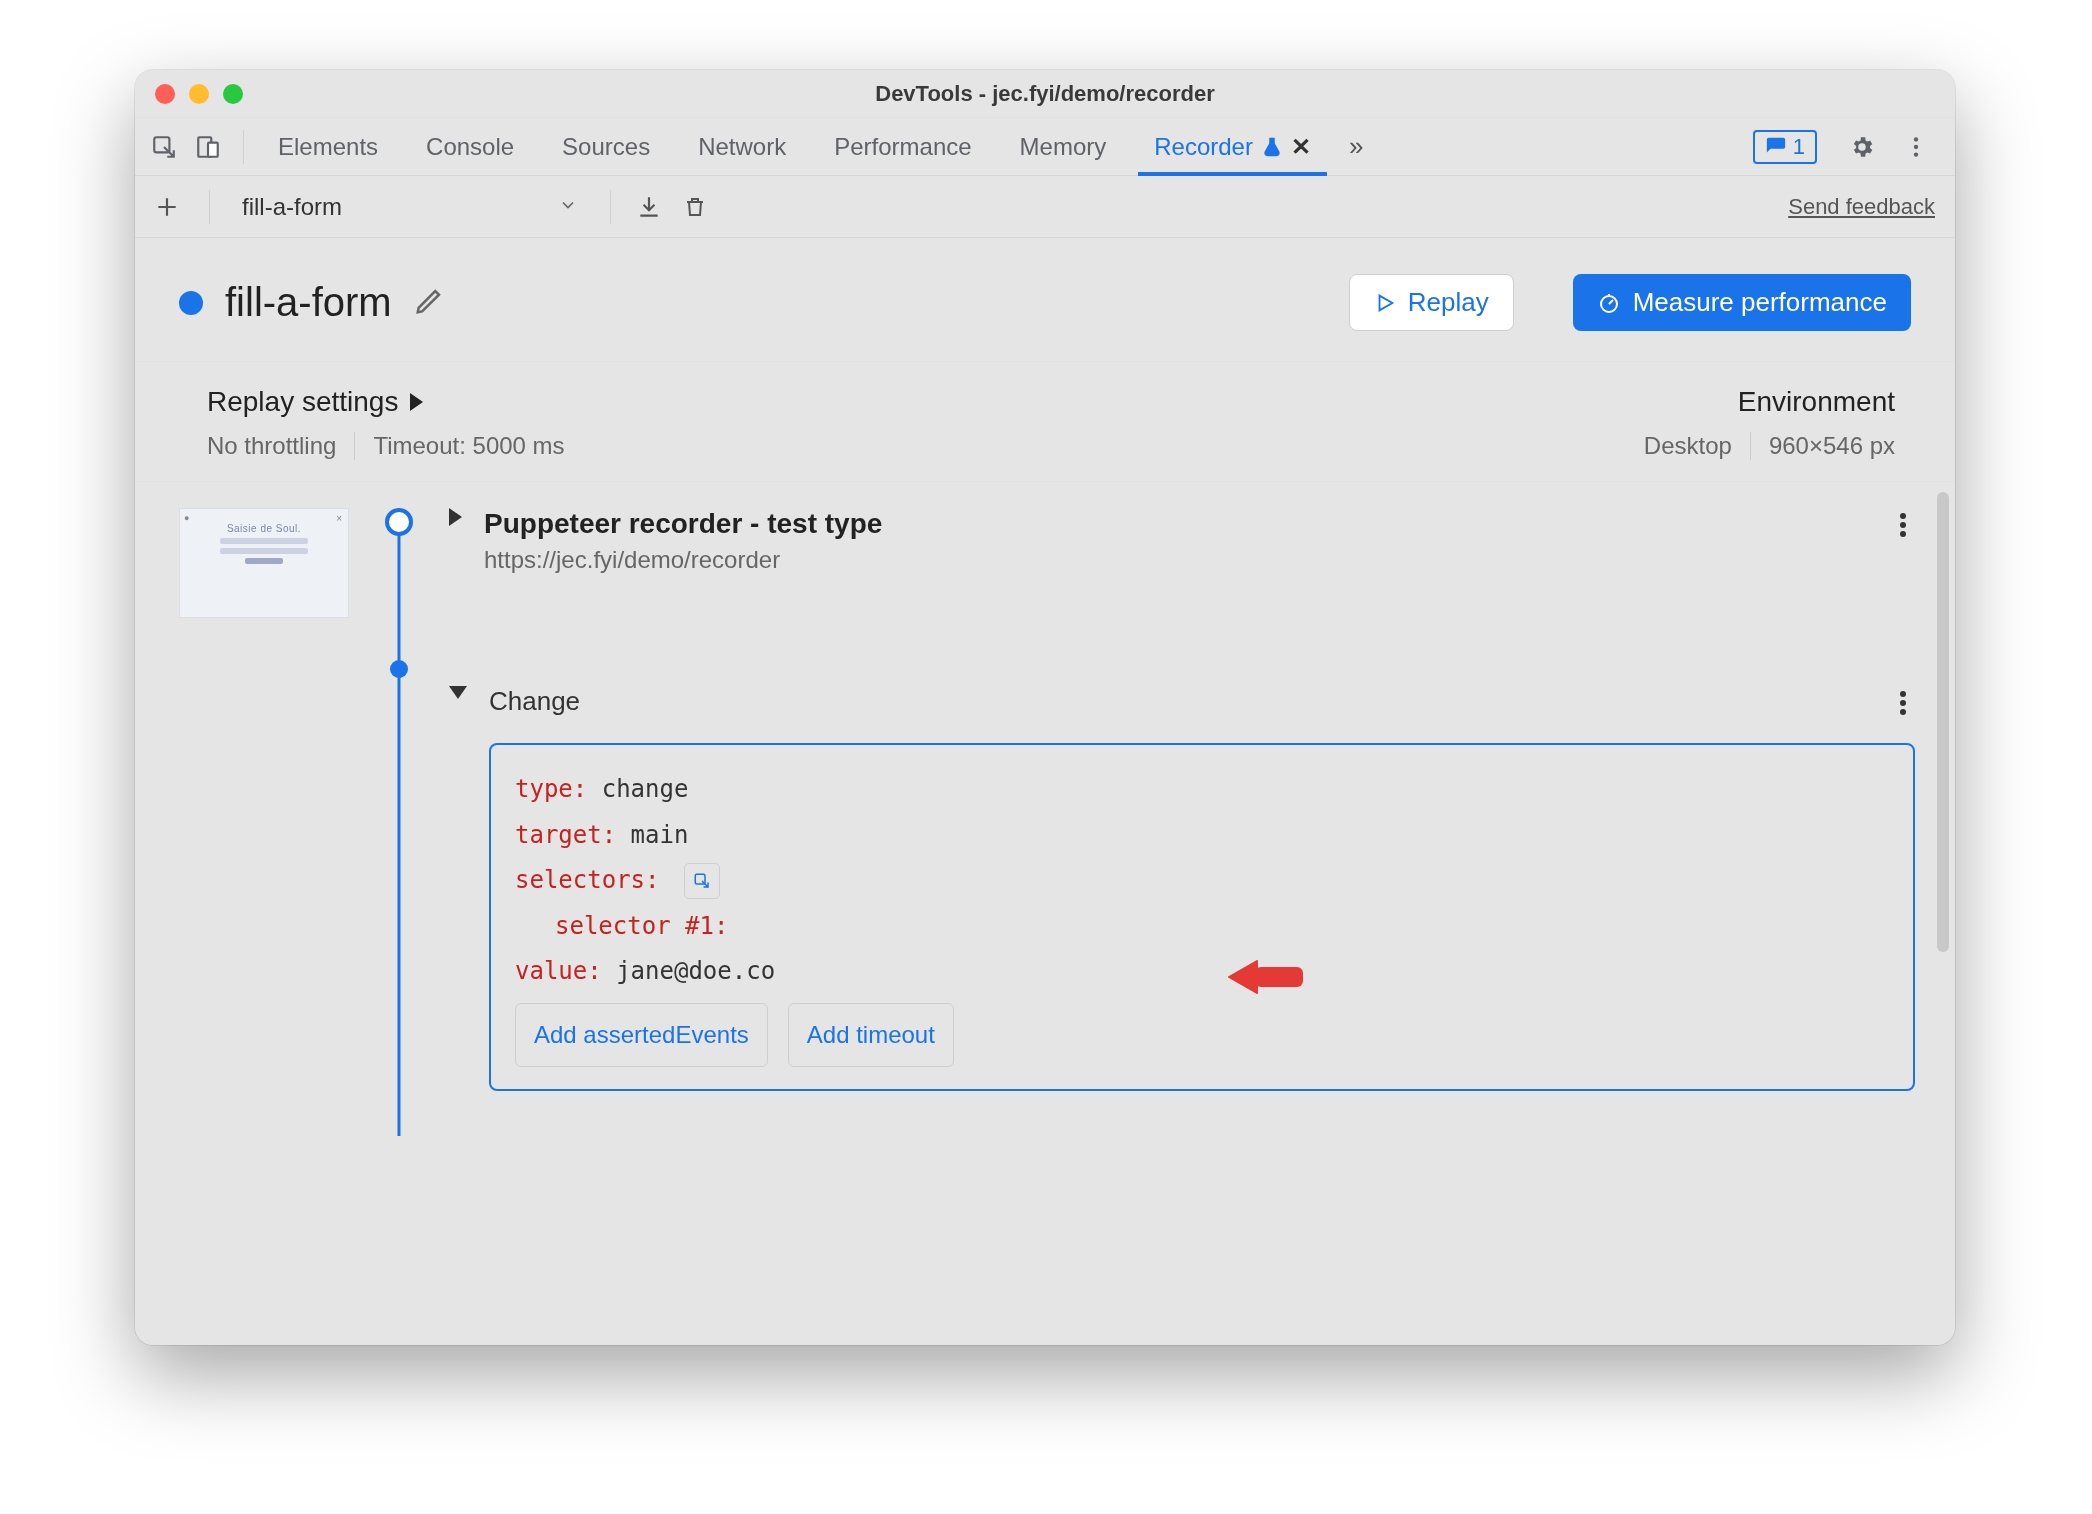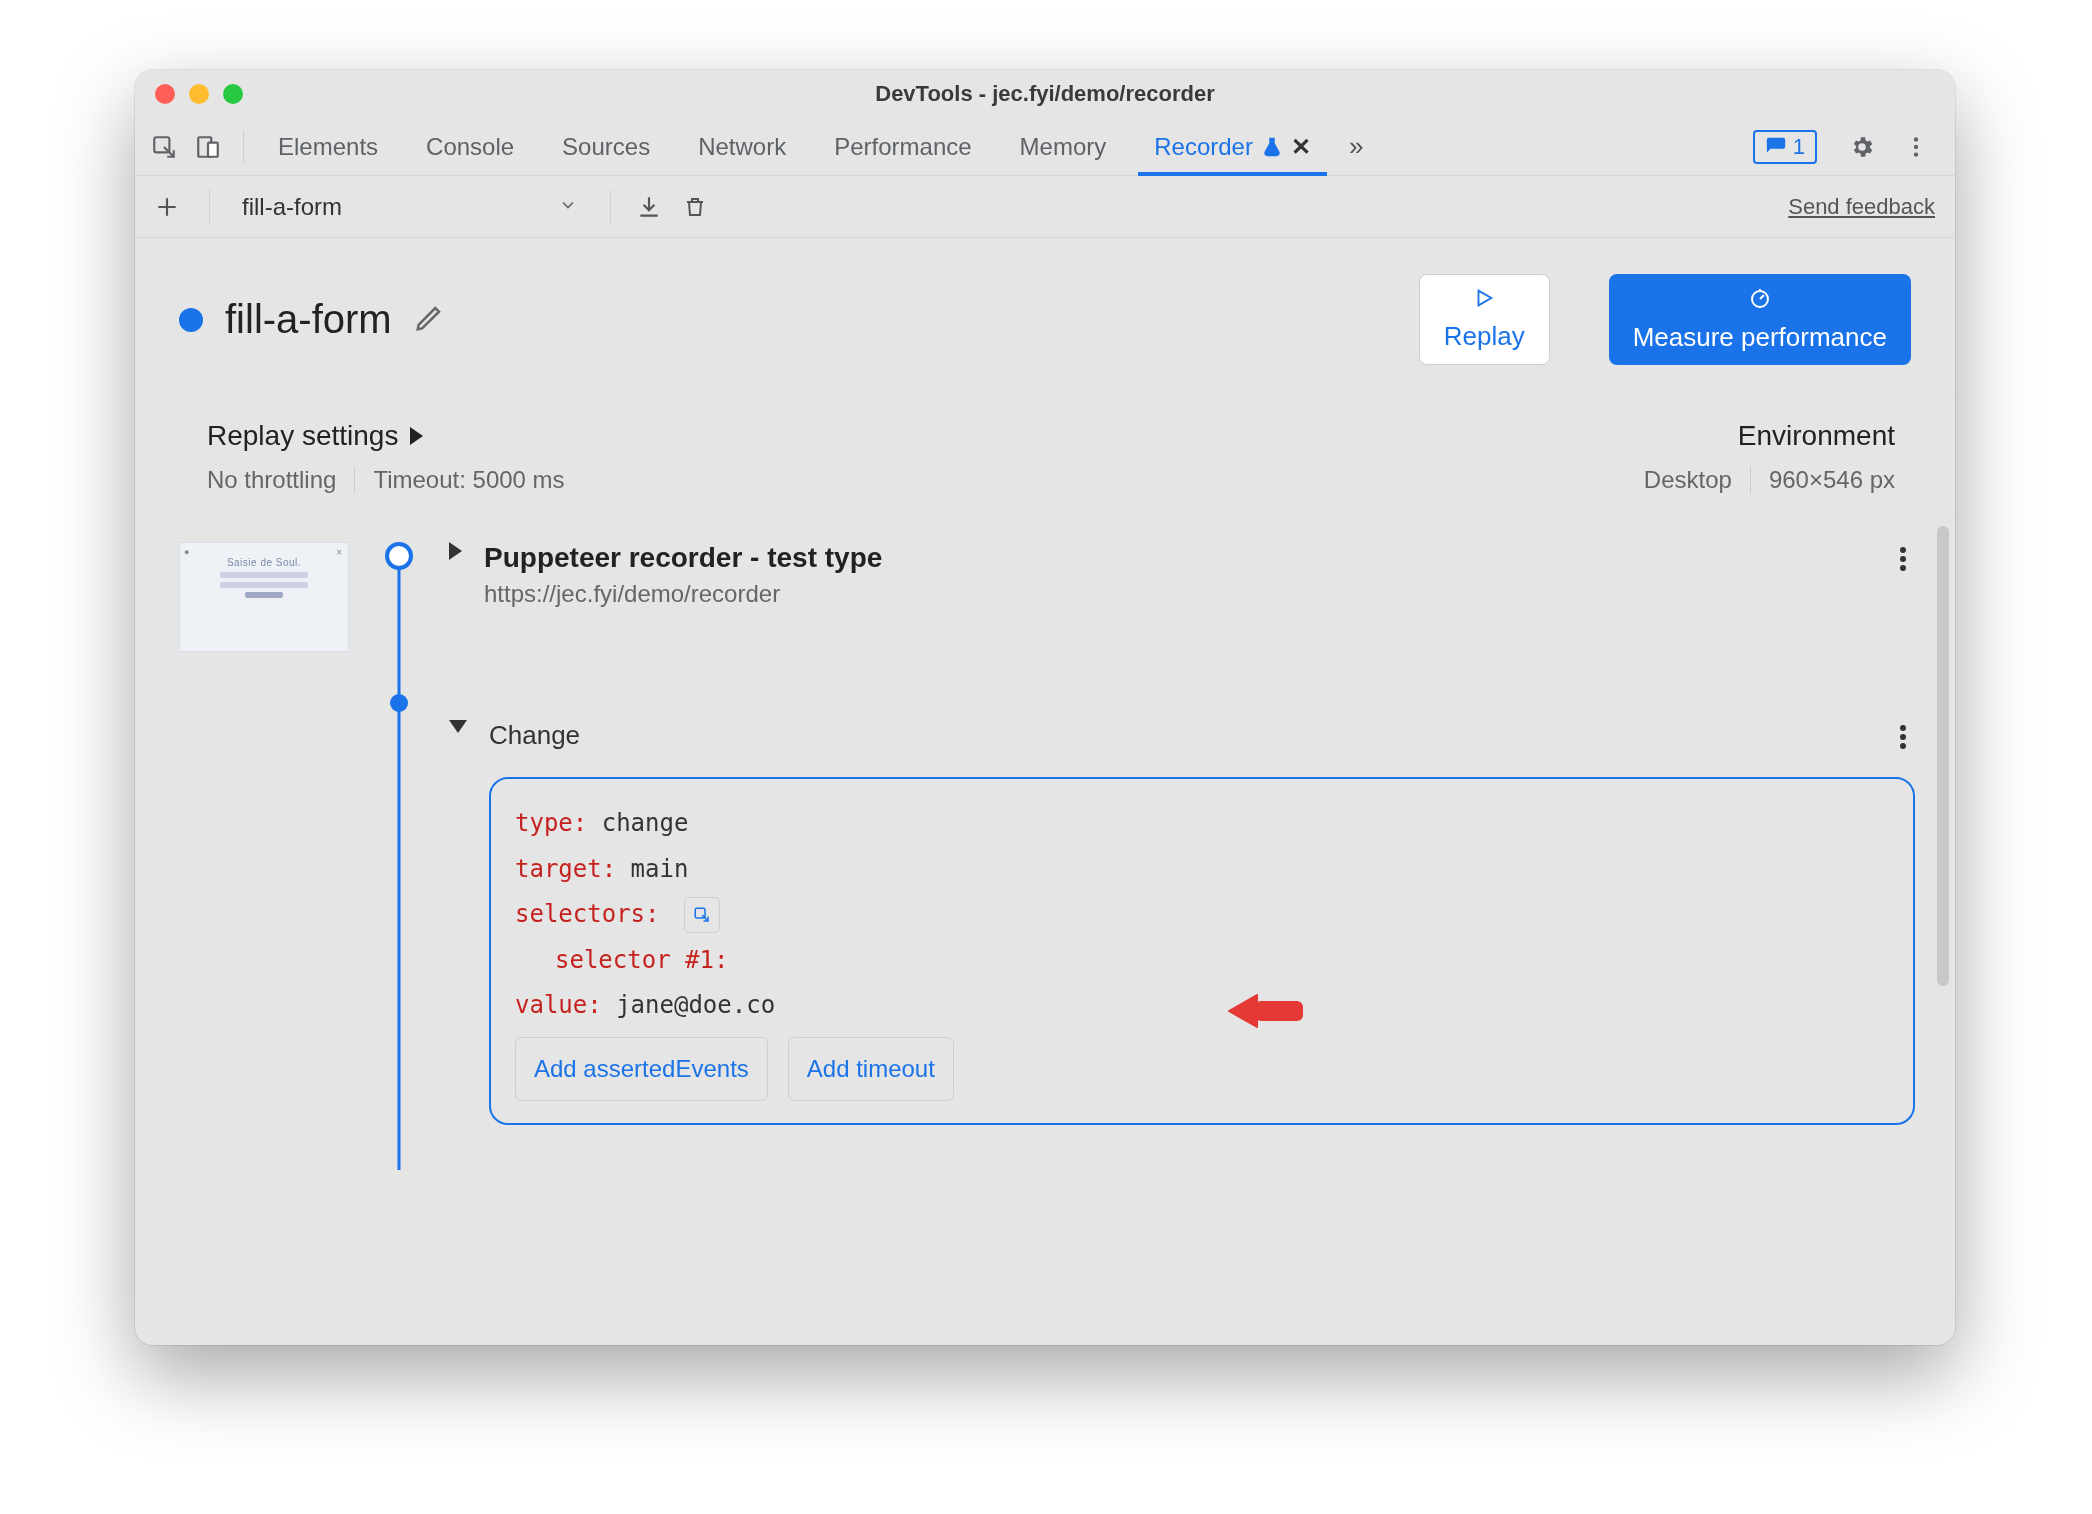--- a/index.html
+++ b/index.html
@@ -102,21 +102,20 @@
   .title-group { display:flex; align-items:center; gap:22px;}
   .blue-dot { width:24px; height:24px; border-radius:50%; background:#1a73e8;}
   .rec-title { font-size:40px; color:#222; }
   .edit-icon { color:#666; cursor:pointer;}
   .header-buttons { display:flex; gap:20px; }
   .btn {
     display:flex; align-items:center; gap:12px;
     padding: 12px 24px; border-radius:8px;
     font-size:26px; font-weight:500; cursor:pointer;
     border:1px solid #d0d0d0;
-    flex-direction:column;
   }
   .btn.outline { background:#fff; color:#1a73e8; border-color:#cfcfcf;}
   .btn.primary { background:#1a73e8; color:#fff; border:none;margin-left:39px;}
   
   .settings-row {
     height: 120px;
     border-bottom:1px solid #e0e0e0;
     display:flex; align-items:flex-start;
     padding: 24px 60px 20px 72px;
     justify-content:space-between;
@@ -168,21 +167,21 @@
   .step-title { font-size:28px; font-weight:700; color:#222;}
   .step-url { font-size:24px; color:#666; margin-top:6px;}
   .step-kebab { color:#444; font-size:28px; cursor:pointer; padding:4px 8px; margin-left:auto;}
   .triangle-right{ display:inline-block; width:0;height:0; border-top:9px solid transparent; border-bottom:9px solid transparent; border-left:13px solid #333; margin-right:6px; cursor:pointer;}
   .triangle-down{ display:inline-block; width:0;height:0; border-left:9px solid transparent; border-right:9px solid transparent; border-top:13px solid #333; margin-right:6px; cursor:pointer;}
 
   .substep { margin-top:112px; display:flex; align-items:flex-start; gap:16px;}
   .substep-label{ font-size:26px; color:#333; }
 
   .details-box {
-    border:2px solid #1a73e8; border-radius:19px;
+    border:2px solid #1a73e8; border-radius:8px;
     margin-top:16px; padding:22px 24px;
     font-family: ui-monospace, Menlo, Consolas, monospace;
     font-size:24px; line-height:1.9;
     color:#333;
   }
   .k { color:#c5221f; }
   .v { color:#333; }
   .picker-btn,.plus-mini,.minus-mini{
     display:inline-flex; align-items:center; justify-content:center;
     width:36px; height:36px; border:1px solid #cfcfcf; border-radius:5px;

